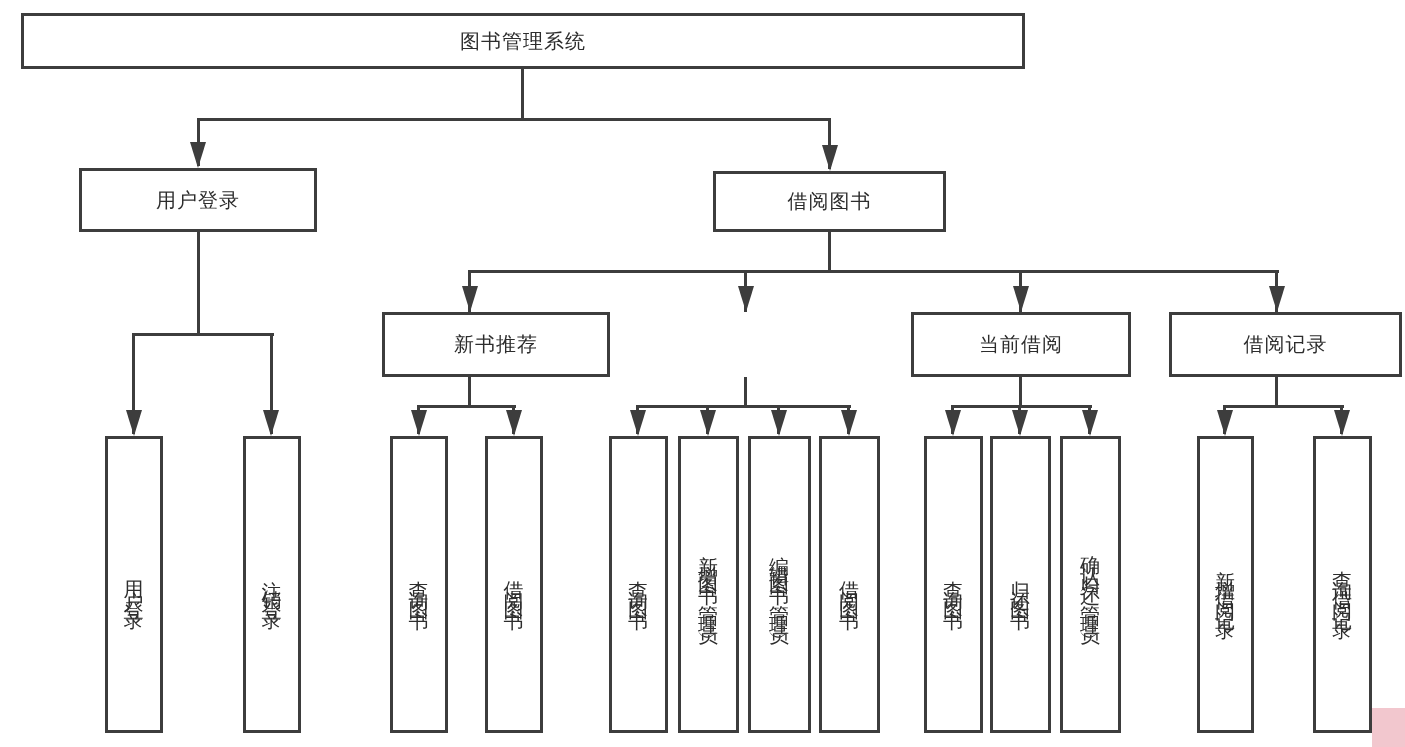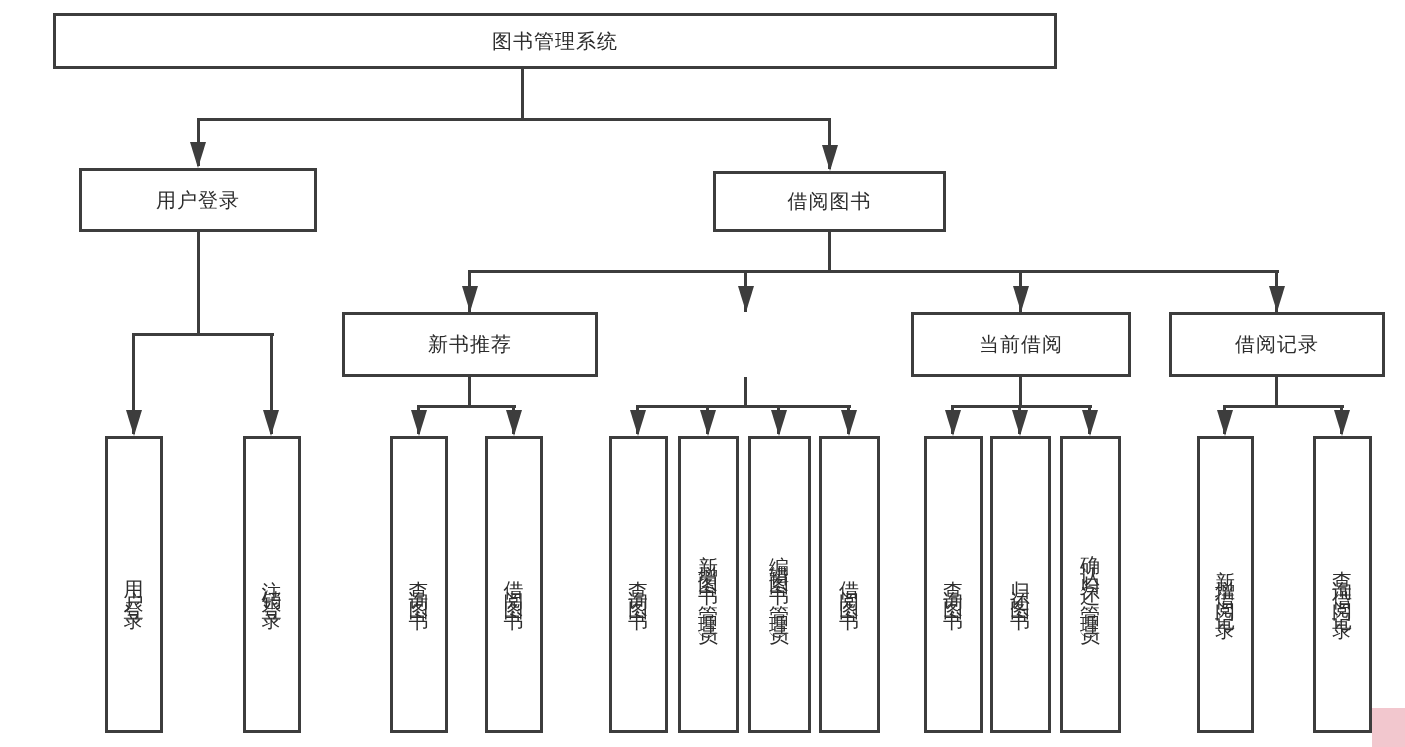--- a/index.html
+++ b/index.html
@@ -35,21 +35,21 @@
   .wm-text {
     position:absolute; right:6px; bottom:7px; font-size:20px; color:#a8a8a8;
     text-shadow:1px 1px 0 #ffffff; white-space:nowrap;
   }
 </style>
 </head>
 <body>
 
 <div id="canvas">
 
-  <div class="hbox" style="left:21px; top:13px; width:1004px; height:56px;margin-left:32px;">
+  <div class="hbox" style="left:21px; top:13px; width:1004px; height:56px;">
     <span>图书管理系统</span>
   </div>
 
   <div class="line" style="left:521px; top:69px; width:3px; height:51px;"></div>
   <div class="line" style="left:197px; top:118px; width:634px; height:3px;"></div>
   <div class="line" style="left:197px; top:118px; width:3px; height:48px;"></div>
   <div class="arrow" style="left:190px; top:142px;"></div>
   <div class="line" style="left:828px; top:118px; width:3px; height:51px;"></div>
   <div class="arrow" style="left:822px; top:145px;"></div>
 
@@ -71,27 +71,27 @@
   <div class="line" style="left:468px; top:270px; width:811px; height:3px;"></div>
   <div class="line" style="left:468px; top:270px; width:3px; height:42px;"></div>
   <div class="arrow" style="left:462px; top:286px;"></div>
   <div class="line" style="left:744px; top:270px; width:3px; height:42px;"></div>
   <div class="arrow" style="left:738px; top:286px;"></div>
   <div class="line" style="left:1019px; top:270px; width:3px; height:42px;"></div>
   <div class="arrow" style="left:1013px; top:286px;"></div>
   <div class="line" style="left:1275px; top:270px; width:3px; height:42px;"></div>
   <div class="arrow" style="left:1269px; top:286px;"></div>
 
-  <div class="hbox" style="left:342px; top:312px; width:256px; height:65px;">
+  <div class="hbox" style="left:382px; top:312px; width:228px; height:65px;">
     <span>新书推荐</span>
   </div>
   <div class="hbox" style="left:911px; top:312px; width:220px; height:65px;align-items:center;">
     <span>当前借阅</span>
   </div>
-  <div class="hbox" style="left:1169px; top:312px; width:216px; height:65px;">
+  <div class="hbox" style="left:1169px; top:312px; width:233px; height:65px;">
     <span>借阅记录</span>
   </div>
 
   <div class="line" style="left:468px; top:377px; width:3px; height:30px;"></div>
   <div class="line" style="left:417px; top:405px; width:99px; height:3px;"></div>
   <div class="line" style="left:417px; top:405px; width:3px; height:29px;"></div>
   <div class="arrow" style="left:411px; top:410px;"></div>
   <div class="line" style="left:512px; top:405px; width:3px; height:29px;"></div>
   <div class="arrow" style="left:506px; top:410px;"></div>
 

